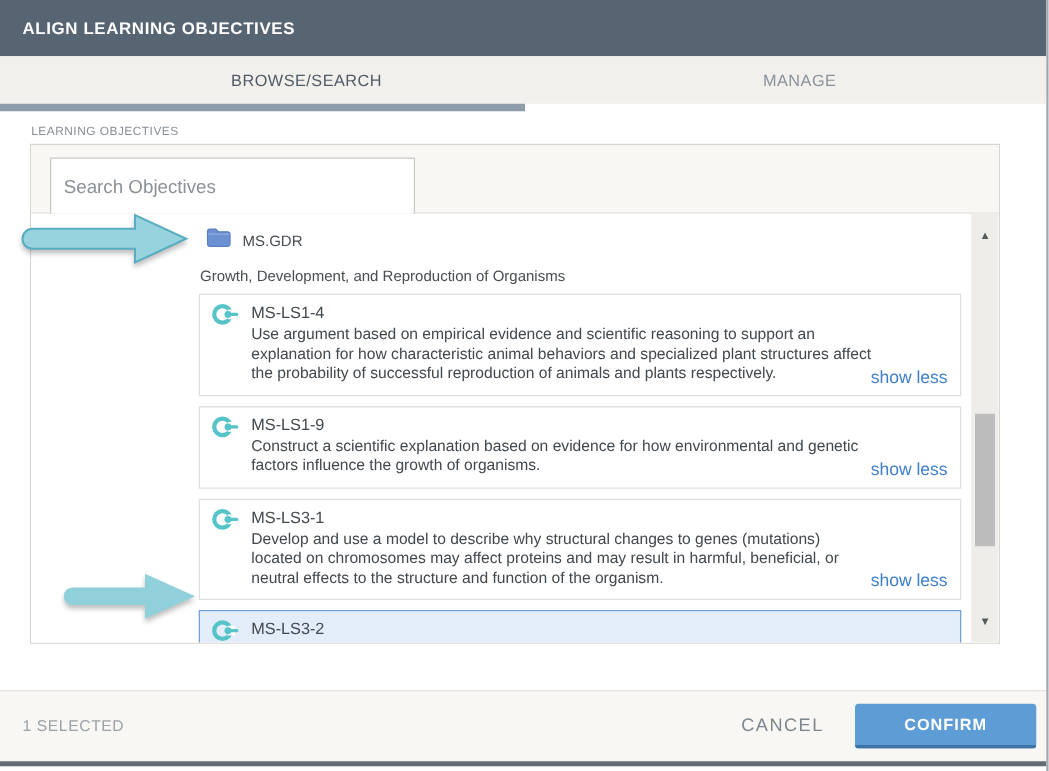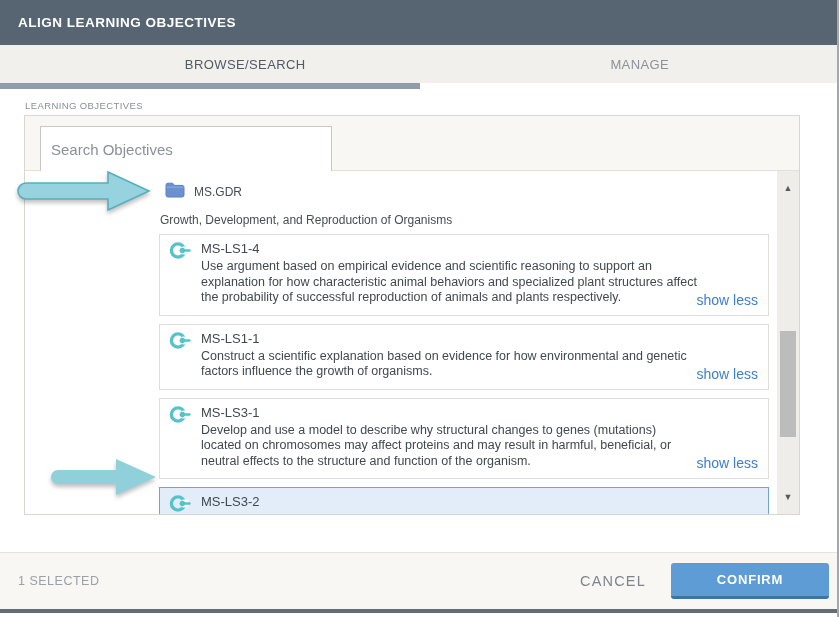--- a/index.html
+++ b/index.html
@@ -75,21 +75,21 @@
 
   
   .footer { position:absolute; left:0; right:0; top:552px; height:57px;
             background:#f9f7f3; border-top:1px solid #e6e3dd; display:flex;
             align-items:center; }
   .selected-count { margin-left:18px; font-size:12.5px; color:#9aa1a8;
                     letter-spacing:.5px; }
   .cancel-btn { margin-left:auto; margin-right:25px; font-size:14.5px; color:#7d868e;
                 letter-spacing:1.2px; background:none; border:none; cursor:pointer;
                 font-family:"Liberation Sans", sans-serif; }
-  .confirm-btn { margin-right:8px; width:158px; height:36px; background:#5e9cd6;
+  .confirm-btn { margin-right:8px; width:145px; height:36px; background:#5e9cd6;
                  border:none; border-bottom:3px solid #3c74a6; border-radius:3px;
                  color:#fff; font-weight:bold; font-size:13px; letter-spacing:.8px;
                  cursor:pointer; font-family:"Liberation Sans", sans-serif; }
 
   .bottom-bar { position:absolute; left:0; right:0; top:609px; height:4px;
                 background:#636d76; }
 </style>
 </head>
 <body>
 
@@ -147,21 +147,21 @@
 
   <div class="card">
     <span class="obj-icon">
       <svg width="22" height="19" viewBox="0 0 22 19">
         <circle cx="9" cy="9.5" r="6.6" fill="none" stroke="#56c3c8" stroke-width="3.4"></circle>
         <rect x="13.2" y="5.6" width="6" height="7.8" fill="#fff"></rect>
         <line x1="12" y1="9.5" x2="20.4" y2="9.5" stroke="#56c3c8" stroke-width="2.6" stroke-linecap="round"></line>
         <circle cx="13.4" cy="9.5" r="2.7" fill="#56c3c8"></circle>
       </svg>
     </span>
-    <div class="card-code">MS-LS1-1</div>
+    <div class="card-code">MS-LS1-9</div>
     <div class="card-desc">Construct a scientific explanation based on evidence for how environmental and genetic factors influence the growth of organisms.</div>
     <a class="show-less">show less</a>
 
   </div>
 
   <div class="card">
     <span class="obj-icon">
       <svg width="22" height="19" viewBox="0 0 22 19">
         <circle cx="9" cy="9.5" r="6.6" fill="none" stroke="#56c3c8" stroke-width="3.4"></circle>
         <rect x="13.2" y="5.6" width="6" height="7.8" fill="#fff"></rect>

